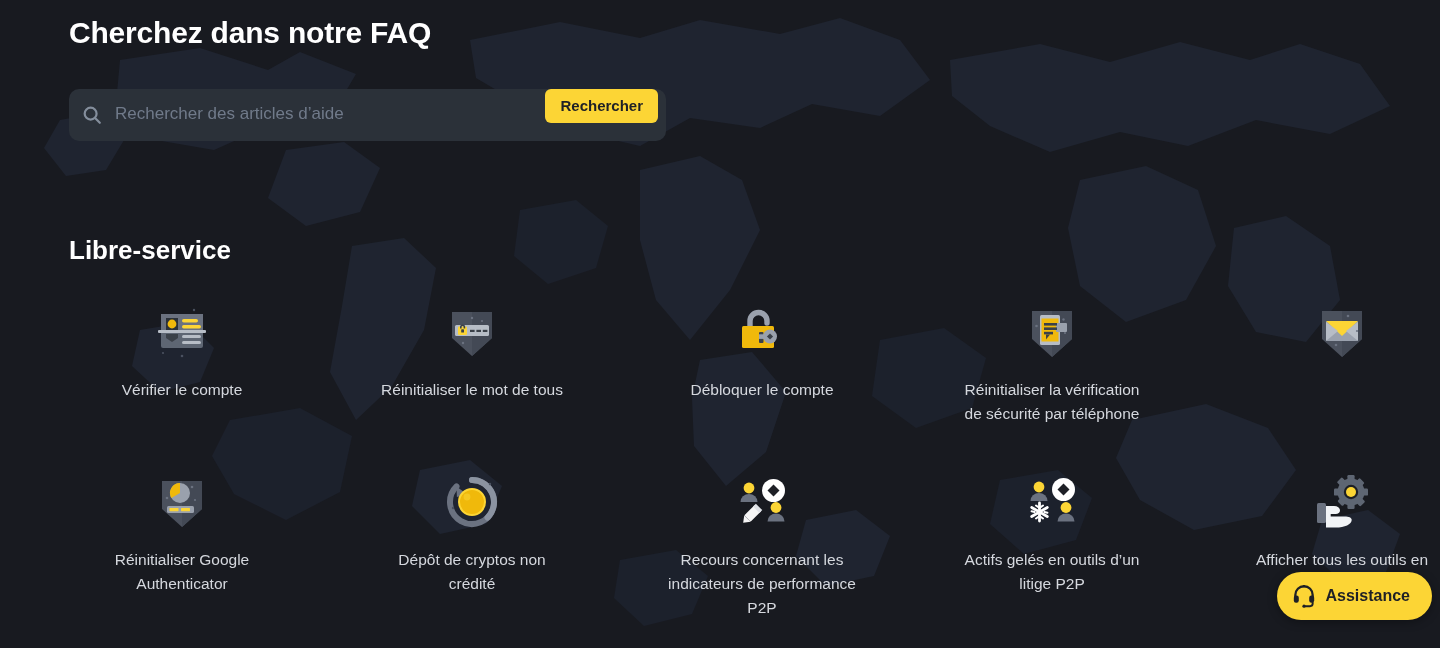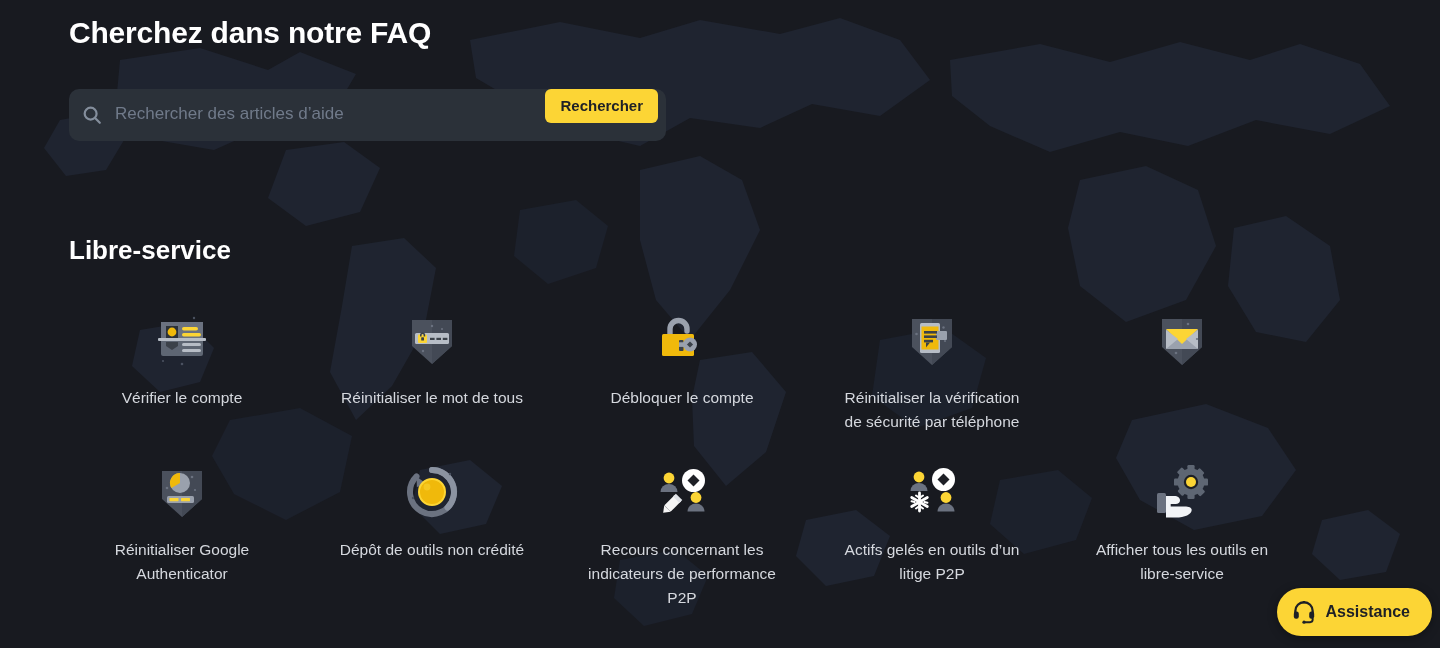--- a/index.html
+++ b/index.html
@@ -73,25 +73,26 @@
   }
 
   
   .section-title {
     position:absolute; left:69px; top:232px;
     font-size:26px; font-weight:700; color:#ffffff;
     line-height:36px;
   }
 
   .grid {
-    position:absolute; left:57px; top:304px;
+    position:absolute; left:57px; top:296px;
     width:1250px;
     display:grid;
     grid-template-columns:repeat(5, 250px);
     row-gap:22px;
+    gap:40px;
   }
   .tile {
     width:250px;
     display:flex; flex-direction:column; align-items:center;
     cursor:pointer;
     text-decoration:none;
   }
   .tile-icon {
     width:72px; height:72px;
     display:flex; align-items:center; justify-content:center;
@@ -101,21 +102,21 @@
     margin-top:10px;
     width:190px;
     text-align:center;
     color:#d5d8de;
     font-size:15.5px;
     line-height:24px;
   }
 
   
   .support-pill {
-    position:absolute; right:8px; bottom:12px;
+    position:absolute; right:8px; bottom:28px;
     height:48px;
     padding:0 22px 0 14px;
     background:#fcd535;
     border-radius:26px;
     display:flex; align-items:center; gap:9px;
     cursor:pointer;
     border:none;
     box-shadow:0 2px 10px rgba(0,0,0,.35);
   }
   .support-icon { width:26px; height:26px; display:block; flex:none; }
@@ -292,21 +293,21 @@
           <path d="M34 12 a22 22 0 1 1 -15.5 6.4" fill="none" stroke="#6b7280" stroke-width="6" stroke-linecap="round"></path>
           <path d="M18.5 18.4 l0.4 10.6 l10.4 -2.6 z" fill="#6b7280"></path>
           <path d="M34 12 a22 22 0 0 1 15.5 37.6" fill="none" stroke="#8b93a1" stroke-width="6" stroke-linecap="round"></path>
           <circle cx="34" cy="34" r="13" fill="#f0b90b"></circle>
           <circle cx="34" cy="34" r="13" fill="none" stroke="#fcd535" stroke-width="2"></circle>
           <circle cx="29" cy="29" r="3.4" fill="#fcd535" opacity="0.55"></circle>
           <circle cx="52" cy="16" r="1.2" fill="#4a5160"></circle>
           <circle cx="15" cy="40" r="1.2" fill="#4a5160"></circle>
         </svg>
       </span>
-      <span class="tile-label">Dépôt de outils non crédité</span>
+      <span class="tile-label">Dépôt de cryptos non crédité</span>
     </div>
 
     <div class="tile">
       <span class="tile-icon">
         <svg width="68" height="68" viewBox="0 0 68 68">
           <circle cx="21" cy="20" r="5.4" fill="#fcd535"></circle>
           <path d="M12.5 34 a8.5 8 0 0 1 17 0 z" fill="#6b7280"></path>
           <circle cx="45.5" cy="22.5" r="11.5" fill="#ffffff"></circle>
           <path d="M45.5 16.5 l6 6 l-6 6 l-6 -6 z" fill="#1e2026"></path>
           <circle cx="48" cy="39.5" r="5.4" fill="#fcd535"></circle>

